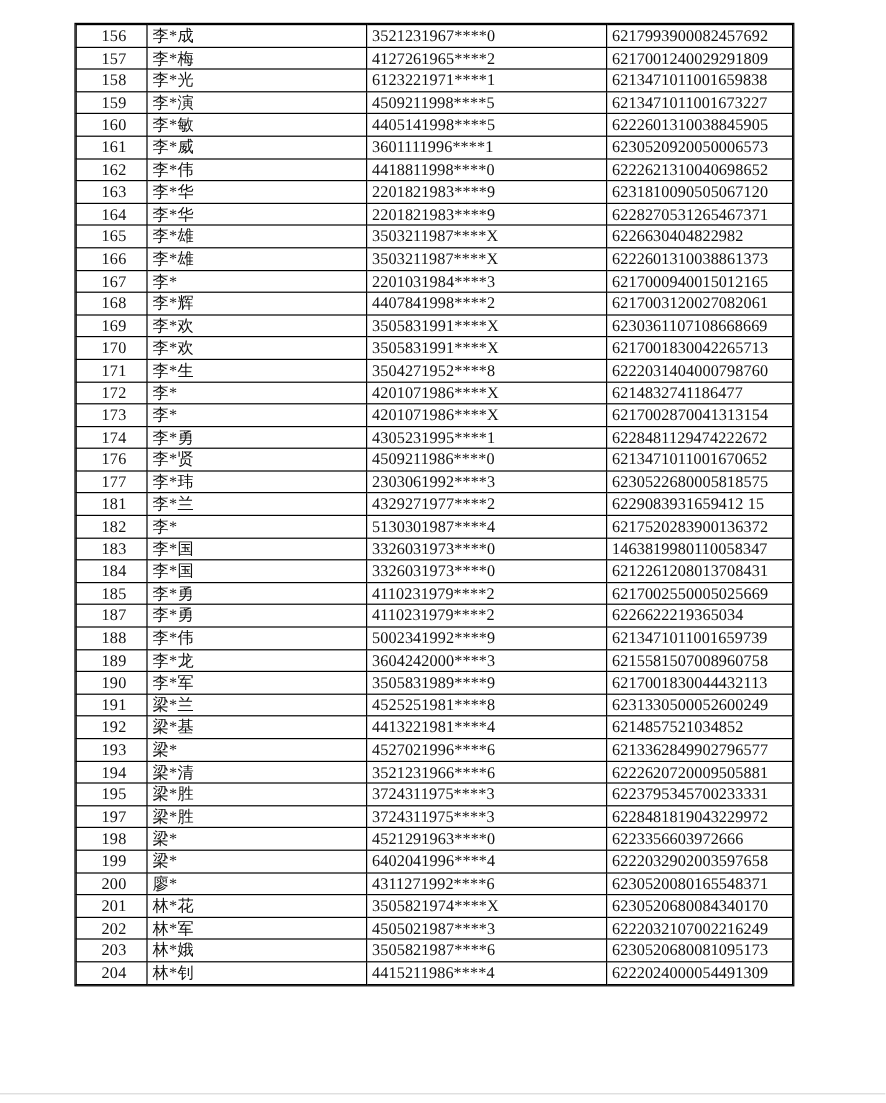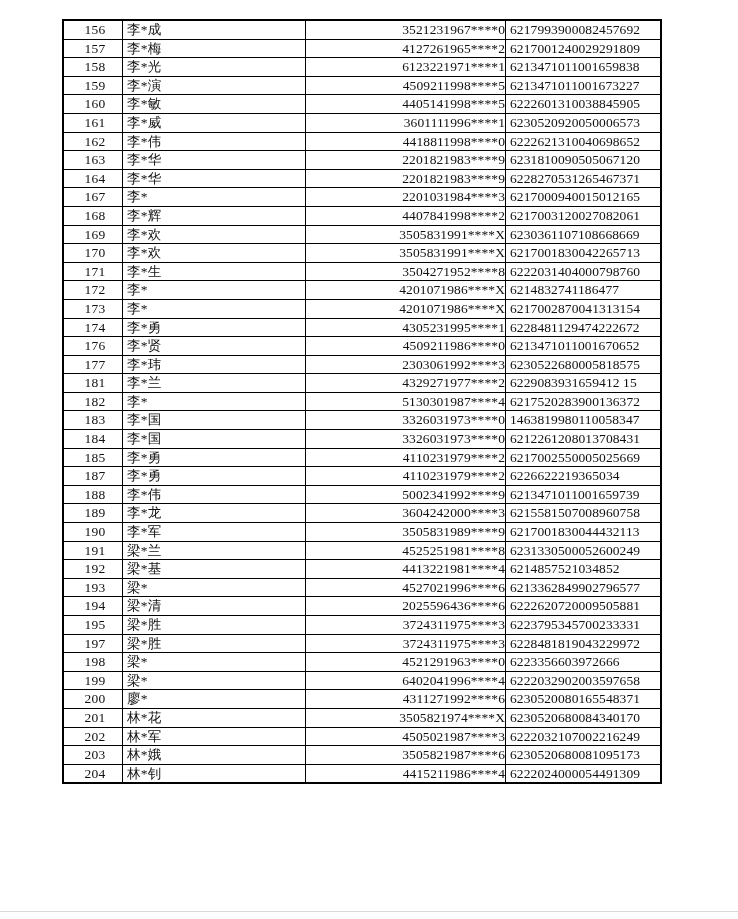--- a/index.html
+++ b/index.html
@@ -69,21 +69,20 @@
   td.seq {
     text-align: center;
     padding-left: 0;
     letter-spacing: 0.2px;
   }
   td.name {
     letter-spacing: 0.3px;
   }
   td.idnum {
     letter-spacing: 0.1px;
-    text-align: right;
   }
   td.card {
     letter-spacing: 0.1px;
   }
 
   
   table.roster {
     outline: 1px solid #000000;
     outline-offset: 0px;
   }
@@ -150,20 +149,32 @@
             <td class="idnum">2201821983****9</td>
             <td class="card">6231810090505067120</td>
           </tr>
           <tr>
             <td class="seq">164</td>
             <td class="name">李*华</td>
             <td class="idnum">2201821983****9</td>
             <td class="card">6228270531265467371</td>
           </tr>
           <tr>
+            <td class="seq">165</td>
+            <td class="name">李*雄</td>
+            <td class="idnum">3503211987****X</td>
+            <td class="card">6226630404822982</td>
+          </tr>
+          <tr>
+            <td class="seq">166</td>
+            <td class="name">李*雄</td>
+            <td class="idnum">3503211987****X</td>
+            <td class="card">6222601310038861373</td>
+          </tr>
+          <tr>
             <td class="seq">167</td>
             <td class="name">李*</td>
             <td class="idnum">2201031984****3</td>
             <td class="card">6217000940015012165</td>
           </tr>
           <tr>
             <td class="seq">168</td>
             <td class="name">李*辉</td>
             <td class="idnum">4407841998****2</td>
             <td class="card">6217003120027082061</td>
@@ -284,21 +295,21 @@
           </tr>
           <tr>
             <td class="seq">193</td>
             <td class="name">梁*</td>
             <td class="idnum">4527021996****6</td>
             <td class="card">6213362849902796577</td>
           </tr>
           <tr>
             <td class="seq">194</td>
             <td class="name">梁*清</td>
-            <td class="idnum">2025596436****6</td>
+            <td class="idnum">3521231966****6</td>
             <td class="card">6222620720009505881</td>
           </tr>
           <tr>
             <td class="seq">195</td>
             <td class="name">梁*胜</td>
             <td class="idnum">3724311975****3</td>
             <td class="card">6223795345700233331</td>
           </tr>
           <tr>
             <td class="seq">197</td>

